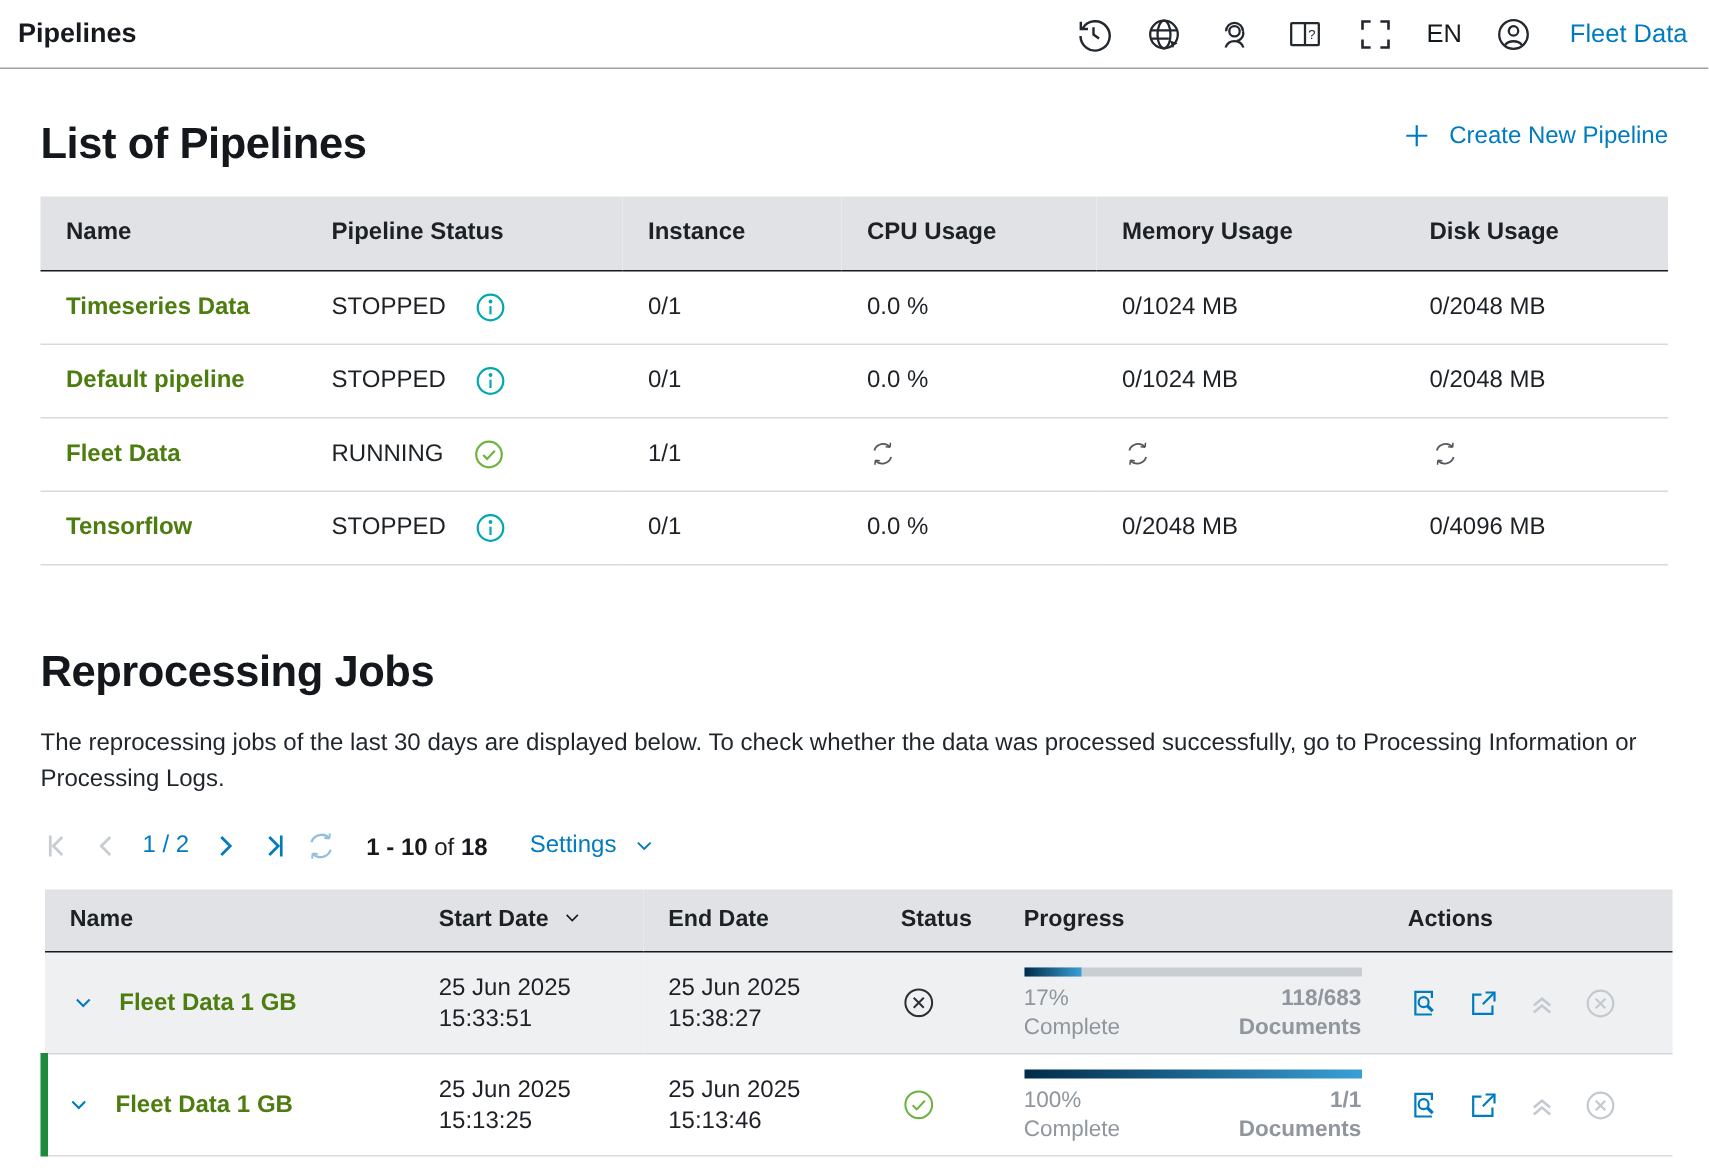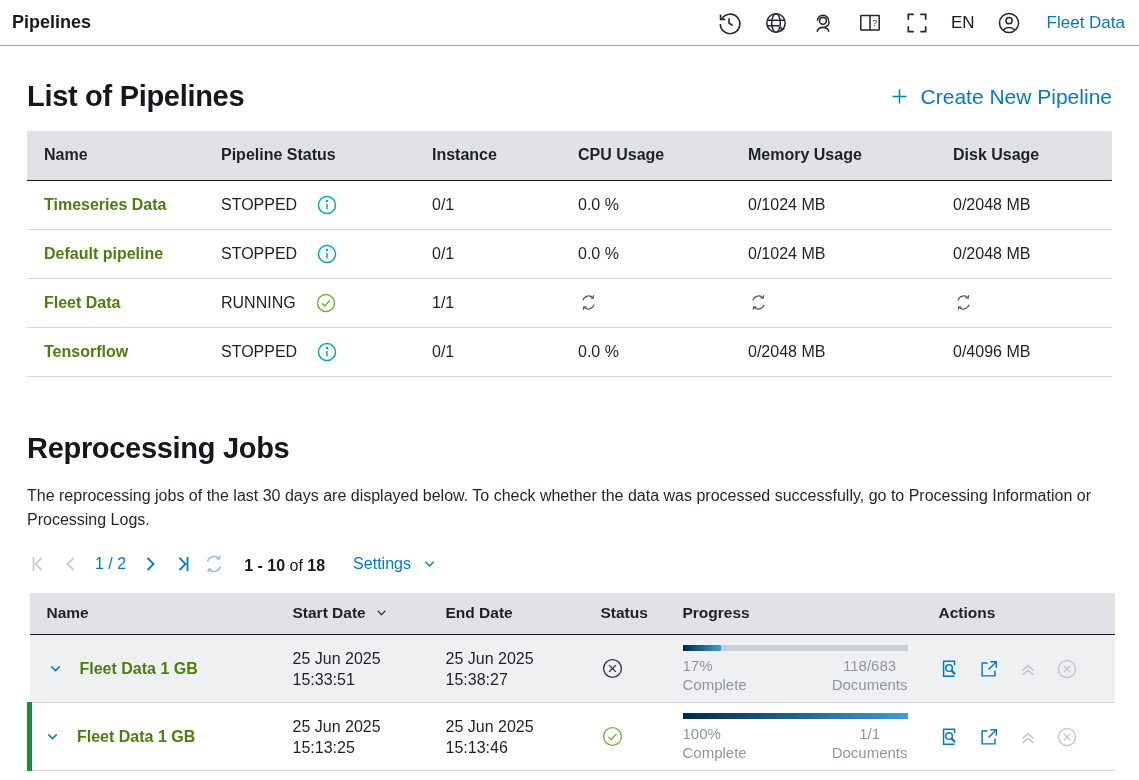--- a/index.html
+++ b/index.html
@@ -18,23 +18,23 @@
     padding:0 14px 0 12px; border-bottom:1px solid #9ba2a8;
   }
   .topbar-title { font-size:18px; font-weight:700; color:#16191d; }
   .topbar-right { margin-left:auto; display:flex; align-items:center; gap:21px; }
   .tb-icon { width:26px; height:26px; color:#23282e; background:none; border:none; padding:0; cursor:pointer; }
   .lang-btn { font-size:17px; color:#16191d; background:none; border:none; font-family:inherit; cursor:pointer; padding:0; }
   .project-link { color:#007bc0; font-size:17px; margin-left:4px; }
 
   
   .main { padding:0 27px; }
-  .sec1-head { display:flex; align-items:center; justify-content:space-between; margin:34px 0 18px; }
+  .sec1-head { display:flex; align-items:flex-start; justify-content:space-between; margin:34px 0 18px; }
   h1 { font-size:29px; margin:0; color:#14181c; letter-spacing:-0.3px; }
-  .create-btn { display:flex; align-items:center; gap:11px; color:#007bc0; font-size:21px; background:none; border:none; font-family:inherit; cursor:pointer; padding:0; }
+  .create-btn { display:flex; align-items:center; gap:11px; color:#007bc0; font-size:16px; background:none; border:none; font-family:inherit; cursor:pointer; padding:0; }
 
   table { width:100%; border-collapse:collapse; table-layout:fixed; }
   thead tr { border-bottom:1.5px solid #17191c; }
   th { text-align:left; background:#e0e2e5; font-size:16px; color:#1d2126; padding:0 0 0 17px; height:49px; font-weight:700; }
   td { height:48px; padding:0 0 0 17px; font-size:16px; border-bottom:1px solid #d6dade; color:#1d2126; }
   .link { color:#4d7c0f; cursor:pointer;font-weight:bold; }
   .status-cell { display:flex; align-items:center; gap:19px; height:48px; }
 
   
   h2 { font-size:29px; margin:55px 0 0; color:#14181c; letter-spacing:-0.3px; }
@@ -57,21 +57,21 @@
   .job-row-2 td:first-child { border-left:5px solid #1e8a3c; padding-left:12px; }
   .name-cell { display:flex; align-items:center; gap:16px; }
   .expand-btn { width:17px; height:17px; background:none; border:none; padding:0; color:#007bc0; cursor:pointer; }
   .dt { line-height:21px; font-size:16px; }
   .sort-icon { display:inline-block; vertical-align:-2px; margin-left:8px; color:#17191c; }
 
   .progress-wrap { padding-right:14px; }
   .progress-track { width:225px; height:6px; background:#c9ced3; margin-top:2px; }
   .progress-fill { height:6px; background:linear-gradient(90deg,#002b49,#3aa0d6); }
   .progress-labels { width:225px; display:flex; justify-content:space-between; margin-top:5px; font-size:15px; line-height:19px; color:#8f969d; }
-  .progress-labels .right { text-align:center; }
+  .progress-labels .right { text-align:right;font-weight:bold; }
 
   .actions-cell { display:flex; align-items:center; gap:17px; }
   .act-btn { width:22px; height:22px; background:none; border:none; padding:0; cursor:pointer; }
   .act-blue { color:#007bc0; }
   .act-gray { color:#c3c9ce; }
 
   .icon-info { color:#00a8b0; }
   .icon-check { color:#6db33f; }
   .icon-cancel { color:#2c3137; }
   .spinner { color:#55595e; }

